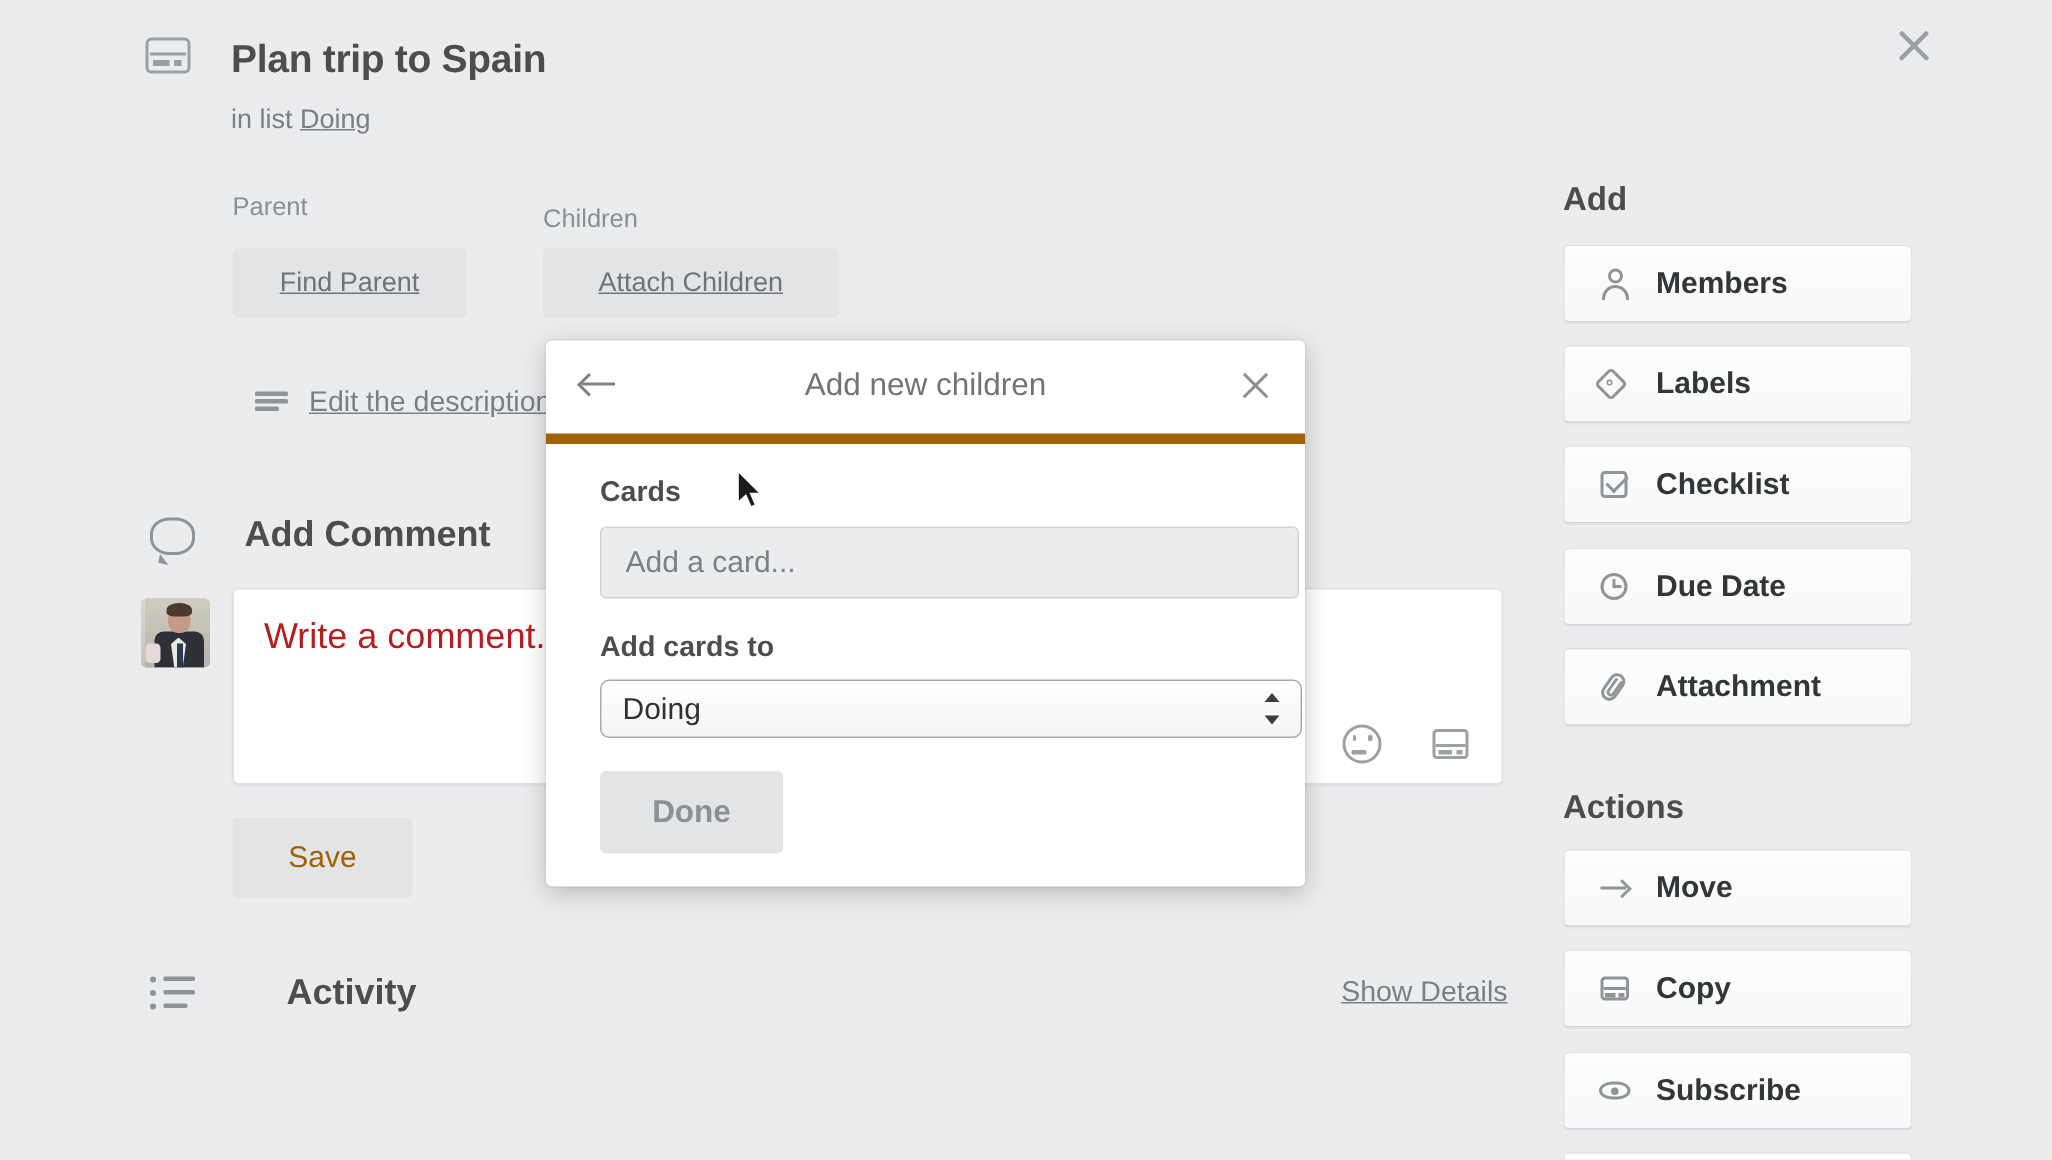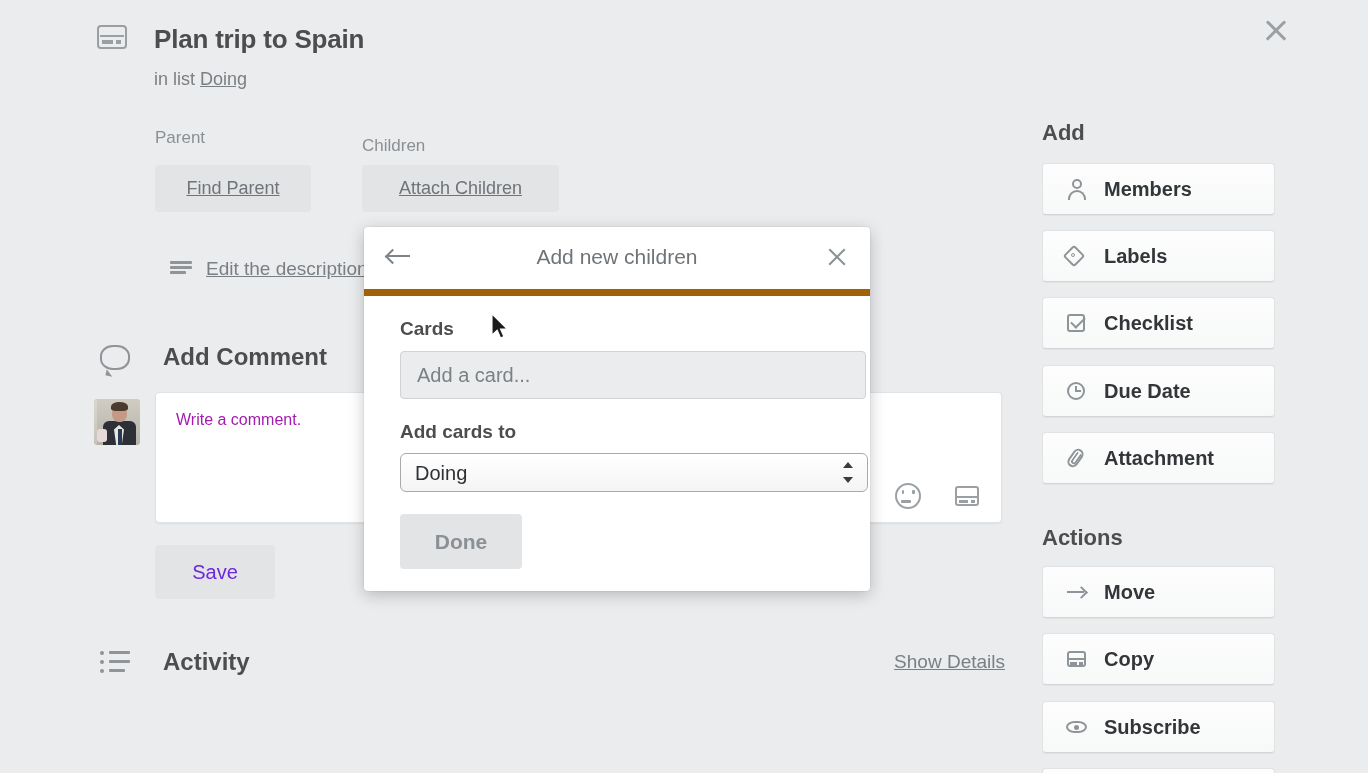--- a/index.html
+++ b/index.html
@@ -263,22 +263,22 @@
     background: #ffffff;
     border: 1px solid #dfe3e6;
     border-radius: 4px;
     box-shadow: 0 1px 2px rgba(0,0,0,0.06);
     box-sizing: border-box;
   }
   .comment-placeholder {
     position: absolute;
     left: 20px;
     top: 18px;
-    font-size: 16px;
-    color: #a21caf;
+    font-size: 24px;
+    color: #b91c1c;
   }
   .comment-tools {
     position: absolute;
     right: 22px;
     bottom: 13px;
     display: flex;
     gap: 34px;
     align-items: center;
   }
   .smiley {
@@ -335,21 +335,21 @@
     position: absolute;
     left: 155px;
     top: 545px;
     width: 120px;
     height: 54px;
     background: #e2e4e6;
     border: none;
     border-radius: 4px;
     font-family: "Liberation Sans", sans-serif;
     font-size: 20px;
-    color: #6d28d9;
+    color: #a16207;
     cursor: pointer;
   }
 
   
   .activity-row {
     position: absolute;
     left: 100px;
     top: 648px;
     width: 905px;
     display: flex;
@@ -377,20 +377,21 @@
   .activity-icon i.d1 { top: 1px; }
   .activity-icon i.d2 { top: 10px; }
   .activity-icon i.d3 { top: 19px; }
   .activity-icon i.b1 { top: 1px;  width: 21px; }
   .activity-icon i.b2 { top: 10px; width: 21px; }
   .activity-icon i.b3 { top: 19px; width: 16px; }
   .activity-title {
     font-size: 24px;
     font-weight: bold;
     color: #4d4d4d;
+    margin-left: 28px;
   }
   .show-details {
     margin-left: auto;
     font-size: 19px;
     color: #7a7f83;
     text-decoration: underline;
     cursor: pointer;
   }
 
   

